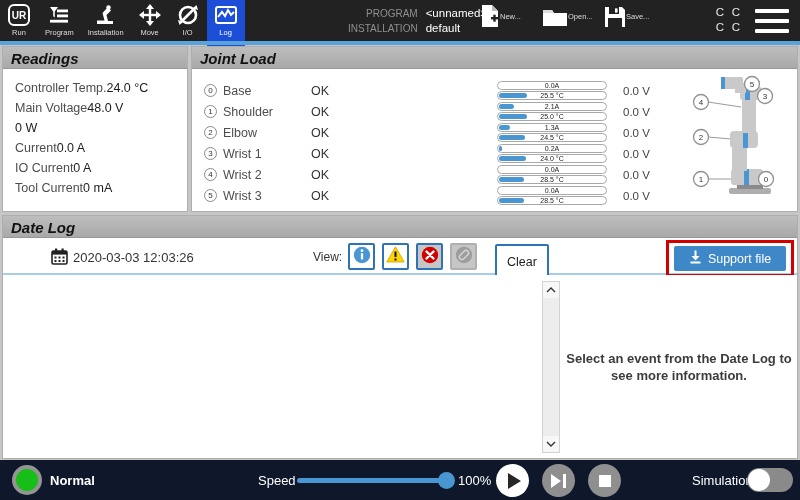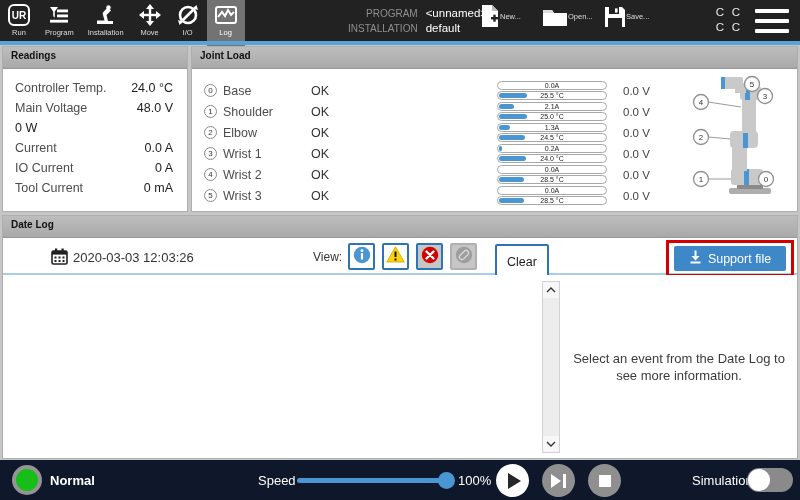--- a/index.html
+++ b/index.html
@@ -5,45 +5,45 @@
   * { margin:0; padding:0; box-sizing:border-box; }
   html,body { width:800px; height:500px; overflow:hidden;
     font-family:"Liberation Sans", sans-serif; background:#c6c6c6; }
   .stage { position:relative; width:800px; height:500px; background:#c6c6c6; }
 
   
   .header { position:absolute; left:0; top:0; width:800px; height:41px; background:#222; }
   .accent-line { position:absolute; left:0; top:41px; width:800px; height:4px; background:#57a3da; }
   .tabs { position:absolute; left:0; top:0; height:41px; display:flex; }
   .tab { height:50px; padding:2px 7px 0; display:flex; flex-direction:column; align-items:center; justify-content:flex-start; cursor:pointer; }
-  .tab.active { background:#737373; }
+  .tab.active { background:#1d4ed8; }
   .tab .ticon { width:24px; height:26px; display:flex; align-items:center; justify-content:center; }
   .tab .tlabel { font-size:7.5px; color:#ddd; margin-top:0px; white-space:nowrap; }
   .tab.active .tlabel { color:#fff; }
 
   .prog-info { position:absolute; left:348px; top:6px; display:flex; gap:8px; }
   .prog-labels { text-align:right; color:#8f8f8f; font-size:10px; line-height:15px; }
   .prog-values { text-align:left; color:#fff; font-size:11.5px; line-height:15px; }
 
   .file-actions { position:absolute; left:480px; top:2px; display:flex; gap:18px; }
   .file-btn { width:44px; display:flex; flex-direction:row; align-items:center; cursor:pointer; }
   .file-btn .ficon { height:26px; display:flex; align-items:flex-end; }
   .file-btn .flabel { font-size:7.5px; color:#ddd; margin-top:2px; }
 
   .cc-grid { position:absolute; left:712px; top:6px; display:grid; grid-template-columns:16px 16px; grid-auto-rows:15px; color:#e8e8e8; font-size:11.5px; text-align:center; }
   .hamburger { position:absolute; left:755px; top:9px; width:34px; height:24px; display:flex; flex-direction:column; justify-content:space-between; cursor:pointer; }
   .hamburger span { display:block; height:4px; background:#fff; border-radius:1px; }
 
   
   .panel { position:absolute; background:#fff; border:1px solid #aeaeae; }
-  .panel-header { height:22px; background:linear-gradient(#bdbdbd,#a9a9a9); border-bottom:1px solid #979797; font-size:10px; font-weight:700; color:#111; padding:3px 0 0 8px; }
+  .panel-header { height:22px; background:linear-gradient(#bdbdbd,#a9a9a9); border-bottom:1px solid #979797; font-size:15px; font-weight:700; color:#111; padding:3px 0 0 8px;font-style:italic; }
 
   .readings-panel { left:2px; top:46px; width:186px; height:166px; }
   .read-rows { padding-top:12px; }
-  .read-row { display:flex; justify-content:space-between; height:20px; padding:0 14px 0 12px; }
+  .read-row { display:flex; height:20px; padding:0 14px 0 12px; }
   .read-label { font-size:12.5px; color:#4d4d4d; }
   .read-value { font-size:12.5px; color:#1d1d1d; }
 
   .joint-panel { left:191px; top:46px; width:607px; height:166px; }
   .jl-rows { padding-top:12px; padding-left:12px; }
   .jl-row { display:flex; align-items:center; height:19px; margin-bottom:2px; }
   .jnum { width:13px; height:13px; border:1px solid #8a8a8a; border-radius:50%; font-size:8px; line-height:11px; text-align:center; color:#333; margin-right:6px; flex:none; }
   .jname { width:88px; font-size:12.5px; color:#4d4d4d; flex:none; }
   .jstatus { width:186px; font-size:12.5px; color:#333; flex:none; }
   .jbars { width:110px; display:flex; flex-direction:column; gap:1px; flex:none; }
@@ -62,21 +62,21 @@
   .vbtn { width:27px; height:27px; border:2px solid #2e74b5; background:#fff; border-radius:2px; display:flex; align-items:center; justify-content:center; cursor:pointer; }
   .vbtn.pressed { background:#c6c6c6; }
   .vbtn.disabled { border-color:#b0b0b0; background:#c6c6c6; cursor:default; }
   .clear-btn { position:absolute; left:492px; top:6px; width:54px; height:35px; background:#fff; border:2px solid #2e74b5; border-radius:2px; font-size:12.5px; color:#222; font-family:"Liberation Sans",sans-serif; cursor:pointer; }
   .annotation { position:absolute; right:3px; top:2px; border:3px solid #d40000; padding:3px 5px; }
   .support-btn { width:112px; height:25px; background:#3e88c8; border:none; border-radius:2px; color:#fff; font-size:12.5px; font-family:"Liberation Sans",sans-serif; display:flex; align-items:center; justify-content:center; gap:6px; cursor:pointer; }
 
   .dl-body { position:relative; height:183px; background:#fff; }
   .dl-scrollbar { position:absolute; left:539px; top:6px; width:18px; height:172px; background:#ededed; border:1px solid #d2d2d2; display:flex; flex-direction:column; justify-content:space-between; }
   .sb-arrow { height:16px; background:#f7f7f7; display:flex; align-items:center; justify-content:center; cursor:pointer; }
-  .dl-detail { position:absolute; left:558px; top:0; right:0; bottom:0; display:flex; align-items:center; justify-content:flex-start; }
+  .dl-detail { position:absolute; left:558px; top:0; right:0; bottom:0; display:flex; align-items:center; justify-content:flex-start;font-weight:bold; }
   .dl-empty { width:250px; text-align:center; font-size:13px; color:#3c3c3c; line-height:17px; }
 
   
   .footer { position:absolute; left:0; top:460px; width:800px; height:40px; background:#0f172a; }
   .status-ring { position:absolute; left:12px; top:5px; width:30px; height:30px; border-radius:50%; border:4px solid #949494; background:#17be17; }
   .status-label { position:absolute; left:50px; top:13px; font-size:13px; font-weight:700; color:#fff; }
   .speed-label { position:absolute; left:258px; top:13px; font-size:13px; color:#fff; }
   .slider { position:absolute; left:297px; top:18px; width:150px; height:5px; background:#4a96d2; border-radius:3px; cursor:pointer; }
   .slider-knob { position:absolute; right:-8px; top:-6px; width:17px; height:17px; border-radius:50%; background:#4a96d2; }
   .speed-value { position:absolute; left:458px; top:13px; font-size:13px; color:#fff; }

